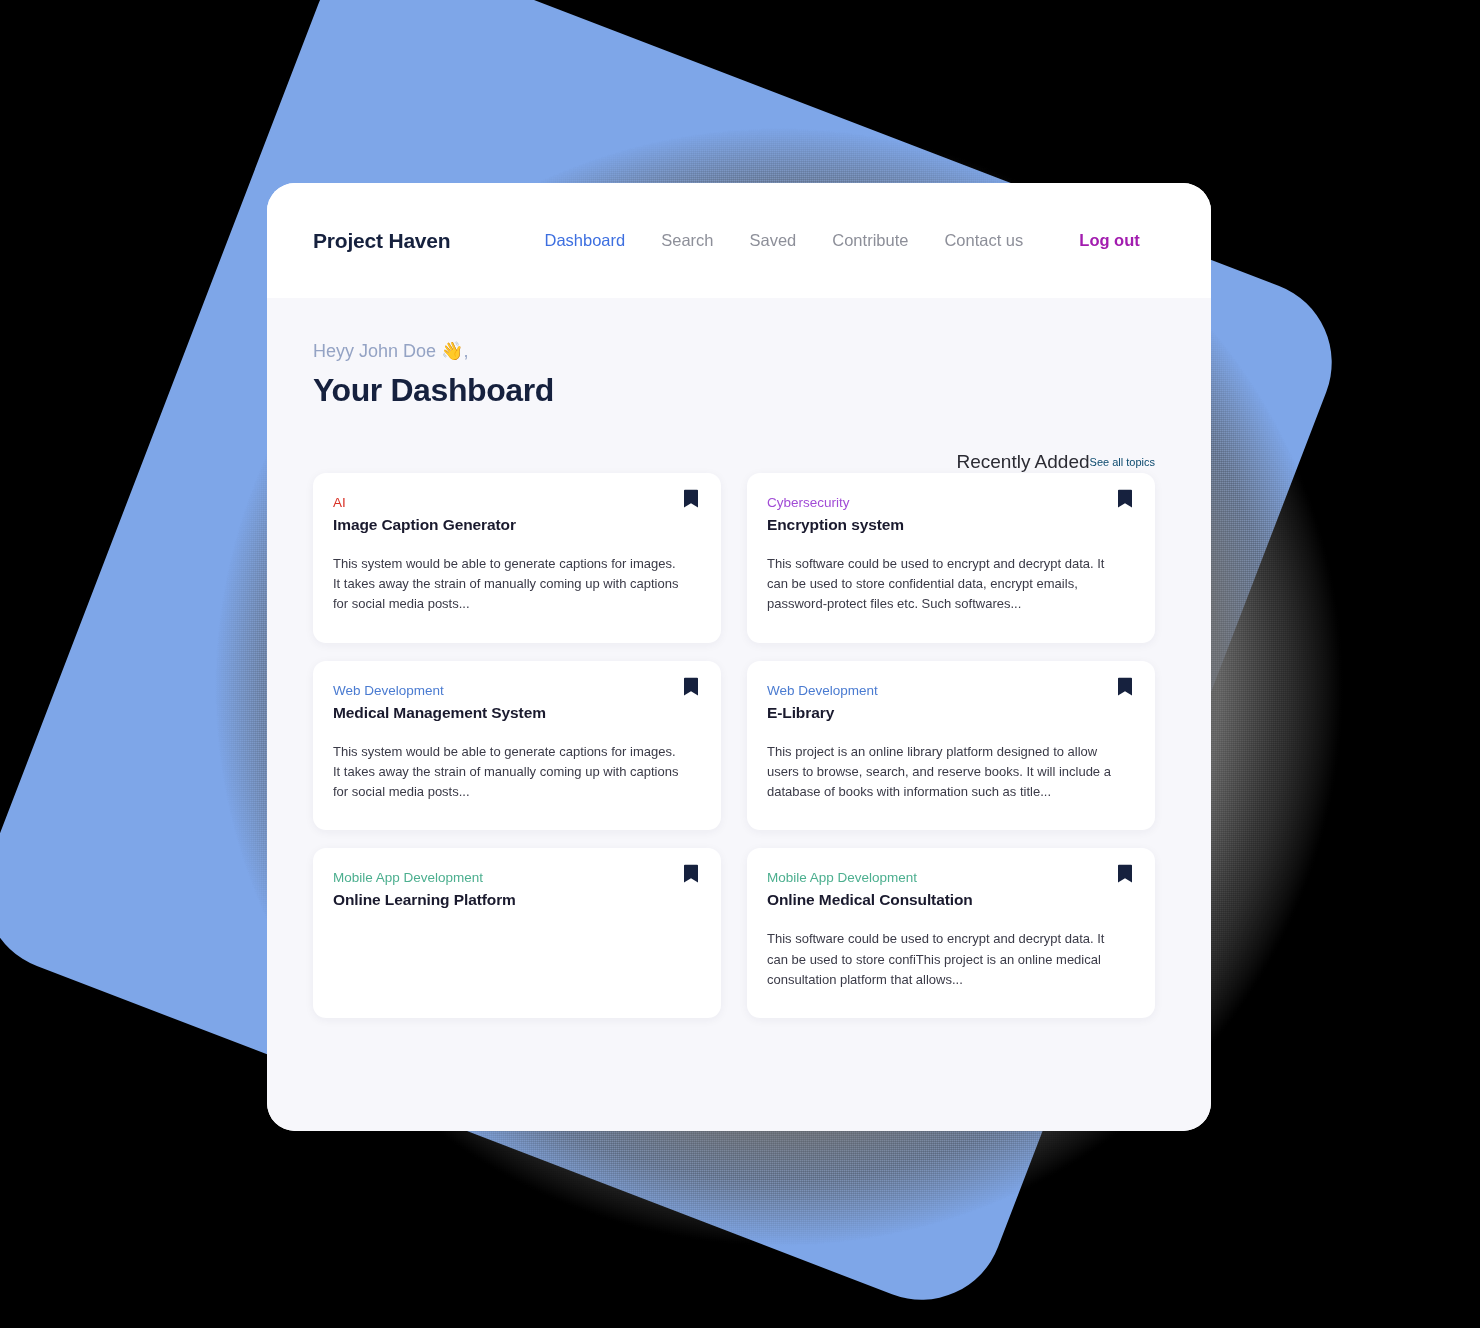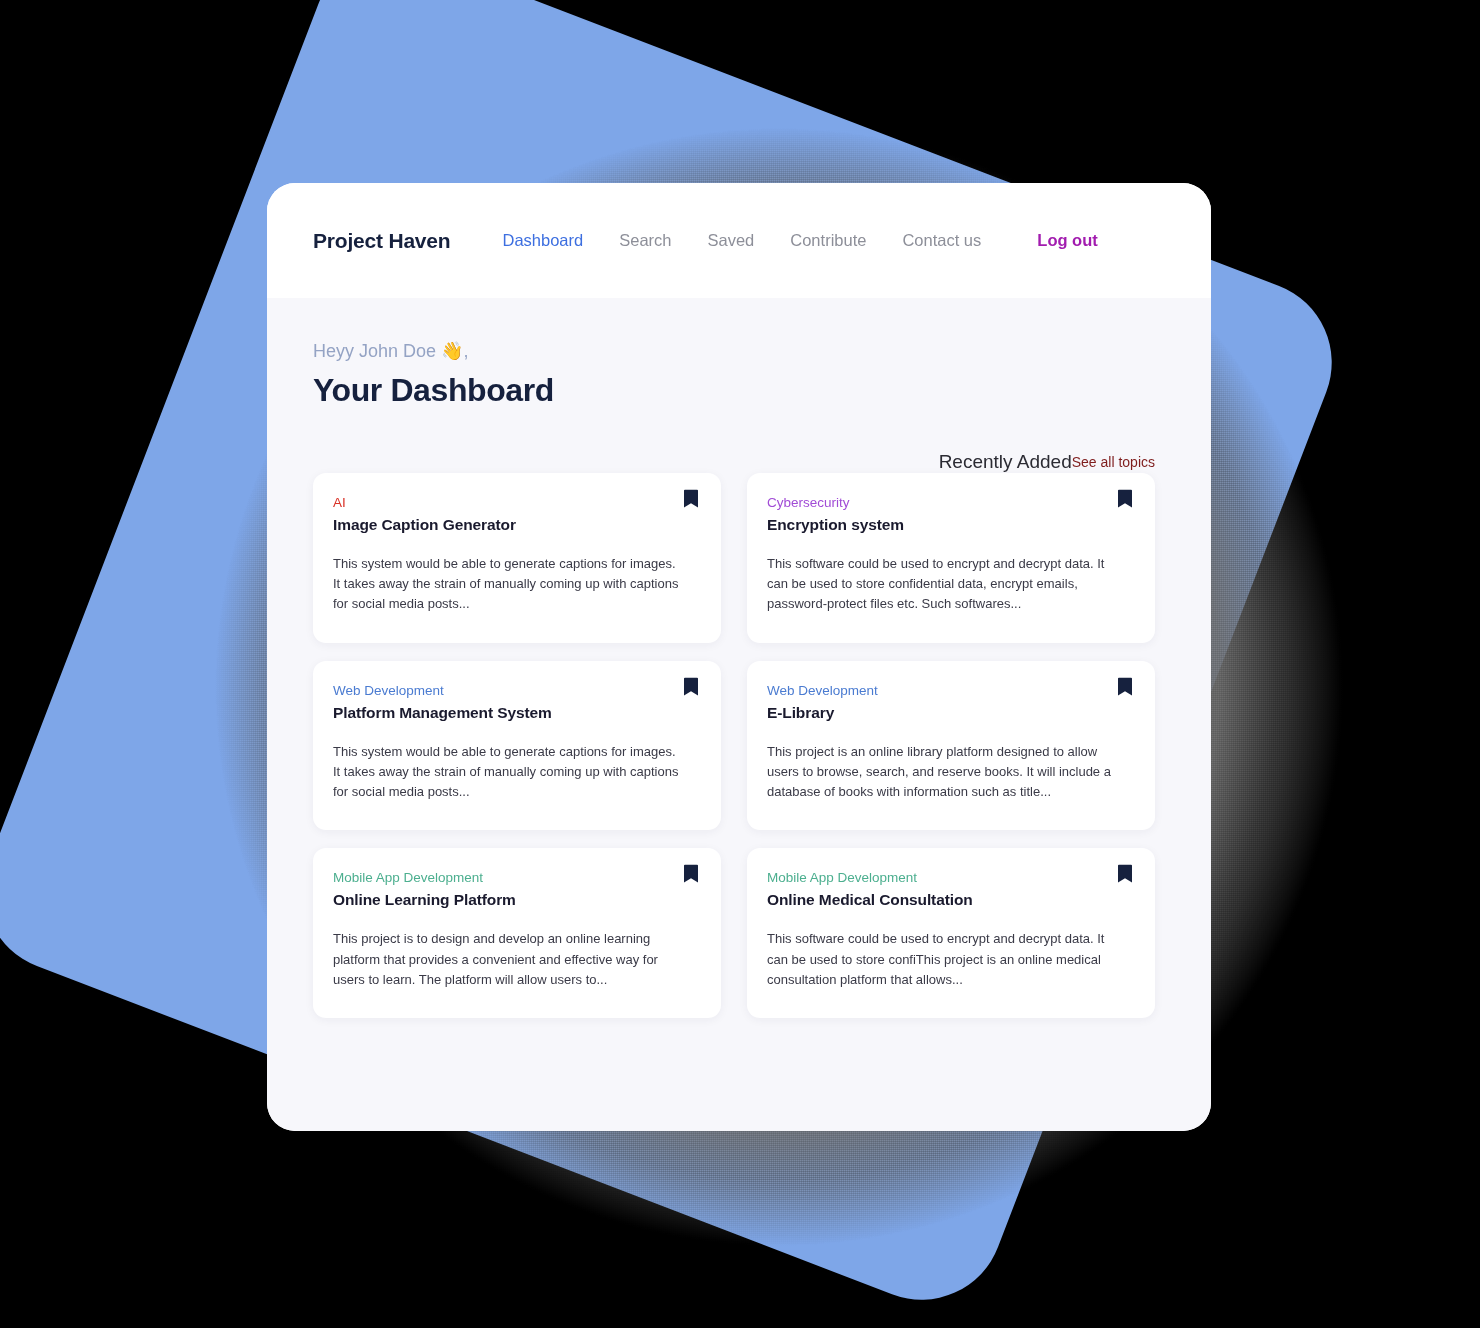--- a/index.html
+++ b/index.html
@@ -90,21 +90,21 @@
     font-size: 21px;
     font-weight: 700;
     color: #16213E;
     letter-spacing: -0.2px;
     white-space: nowrap;
   }
   .nav-links {
     display: flex;
     align-items: center;
     gap: 36px;
-    margin-left: 52px;
+    margin-left: 94px;
   }
   .nav-link {
     font-size: 16.5px;
     color: #8D8F99;
     white-space: nowrap;
     cursor: pointer;
   }
   .nav-link.active { color: #3D6FE0; }
   .logout {
     margin-left: 56px;
@@ -139,22 +139,22 @@
   .section-bar {
     display: flex;
     align-items: center;
     justify-content: flex-end;
   }
   .section-title {
     font-size: 19px;
     color: #2B2B33;
   }
   .see-all {
-    font-size: 14px;
-    color: #7f1d1d;
+    font-size: 11px;
+    color: #0c4a6e;
     cursor: pointer;
   }
 
   
   .card-grid {
     display: grid;
     grid-template-columns: 1fr 1fr;
     gap: 18px 26px;
   }
   .card {
@@ -250,42 +250,41 @@
             <div class="card-title">Encryption system</div>
             <div class="card-desc">This software could be used to encrypt and decrypt data. It can be used to store confidential data, encrypt emails, password-protect files etc. Such softwares...</div>
           </div>
           <div class="card">
             <div class="bookmark-btn">
               <svg width="16" height="20" viewBox="0 0 16 20" xmlns="http://www.w3.org/2000/svg">
                 <path d="M1 1.6 C1 1.1 1.4 0.7 1.9 0.7 L14.1 0.7 C14.6 0.7 15 1.1 15 1.6 L15 18.6 L8 14.2 L1 18.6 Z" fill="#16213E"></path>
               </svg>
             </div>
             <div class="card-topic" style="color: rgb(74, 123, 209);">Web Development</div>
-            <div class="card-title">Platform Management System</div>
+            <div class="card-title">Medical Management System</div>
             <div class="card-desc">This system would be able to generate captions for images. It takes away the strain of manually coming up with captions for social media posts...</div>
           </div>
           <div class="card">
             <div class="bookmark-btn">
               <svg width="16" height="20" viewBox="0 0 16 20" xmlns="http://www.w3.org/2000/svg">
                 <path d="M1 1.6 C1 1.1 1.4 0.7 1.9 0.7 L14.1 0.7 C14.6 0.7 15 1.1 15 1.6 L15 18.6 L8 14.2 L1 18.6 Z" fill="#16213E"></path>
               </svg>
             </div>
             <div class="card-topic" style="color: rgb(74, 123, 209);">Web Development</div>
             <div class="card-title">E-Library</div>
             <div class="card-desc">This project is an online library platform designed to allow users to browse, search, and reserve books. It will include a database of books with information such as title...</div>
           </div>
           <div class="card">
             <div class="bookmark-btn">
               <svg width="16" height="20" viewBox="0 0 16 20" xmlns="http://www.w3.org/2000/svg">
                 <path d="M1 1.6 C1 1.1 1.4 0.7 1.9 0.7 L14.1 0.7 C14.6 0.7 15 1.1 15 1.6 L15 18.6 L8 14.2 L1 18.6 Z" fill="#16213E"></path>
               </svg>
             </div>
             <div class="card-topic" style="color: rgb(76, 175, 143);">Mobile App Development</div>
             <div class="card-title">Online Learning Platform</div>
-            <div class="card-desc"> This project is to design and develop an online learning platform that provides a convenient and effective way for users to learn. The platform will allow users to...</div>
           </div>
           <div class="card">
             <div class="bookmark-btn">
               <svg width="16" height="20" viewBox="0 0 16 20" xmlns="http://www.w3.org/2000/svg">
                 <path d="M1 1.6 C1 1.1 1.4 0.7 1.9 0.7 L14.1 0.7 C14.6 0.7 15 1.1 15 1.6 L15 18.6 L8 14.2 L1 18.6 Z" fill="#16213E"></path>
               </svg>
             </div>
             <div class="card-topic" style="color: rgb(76, 175, 143);">Mobile App Development</div>
             <div class="card-title">Online Medical Consultation</div>
             <div class="card-desc">This software could be used to encrypt and decrypt data. It can be used to store confiThis project is an online medical consultation platform that allows...</div>

